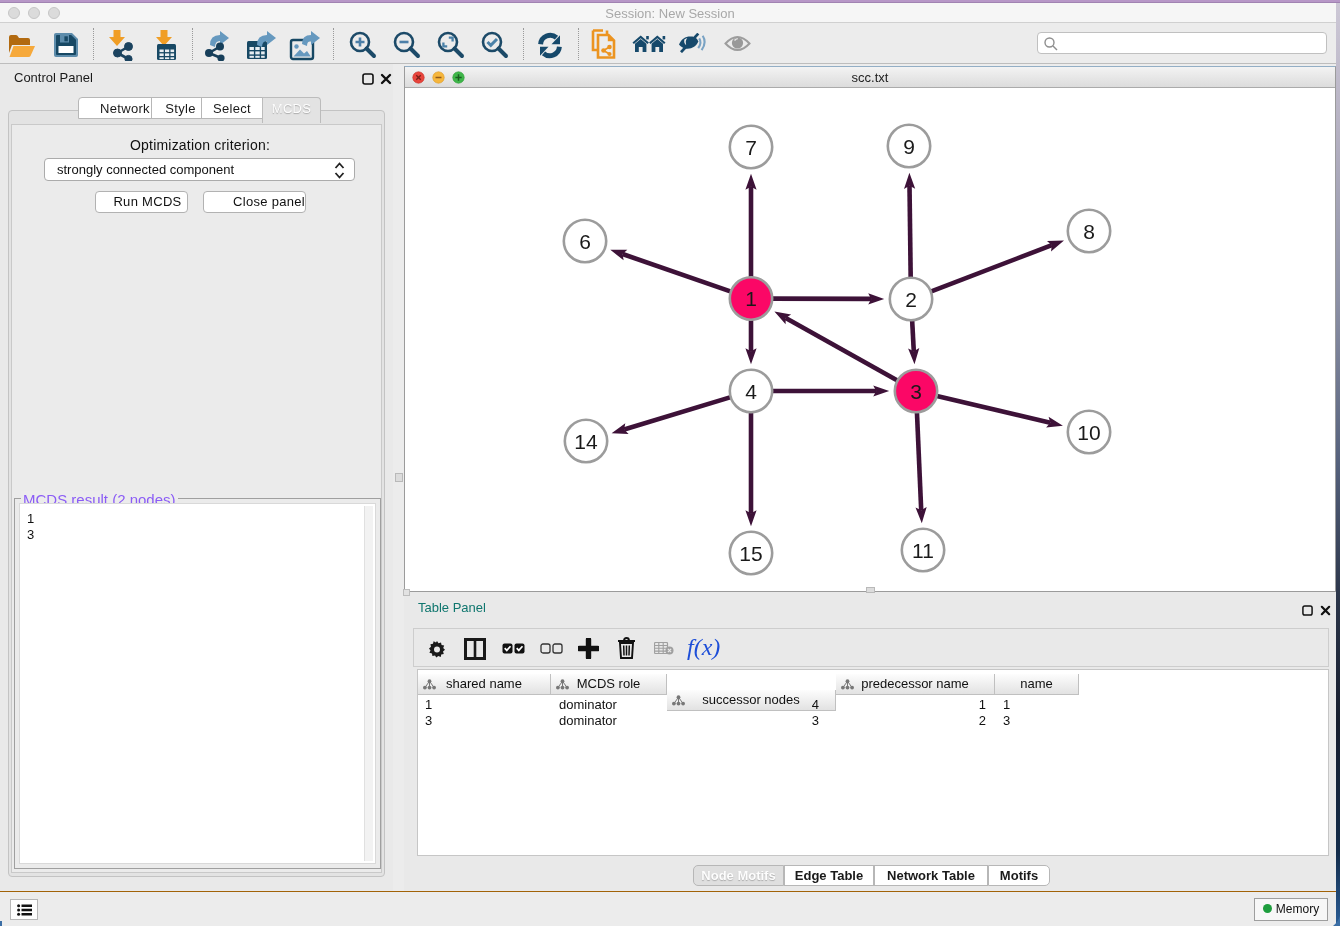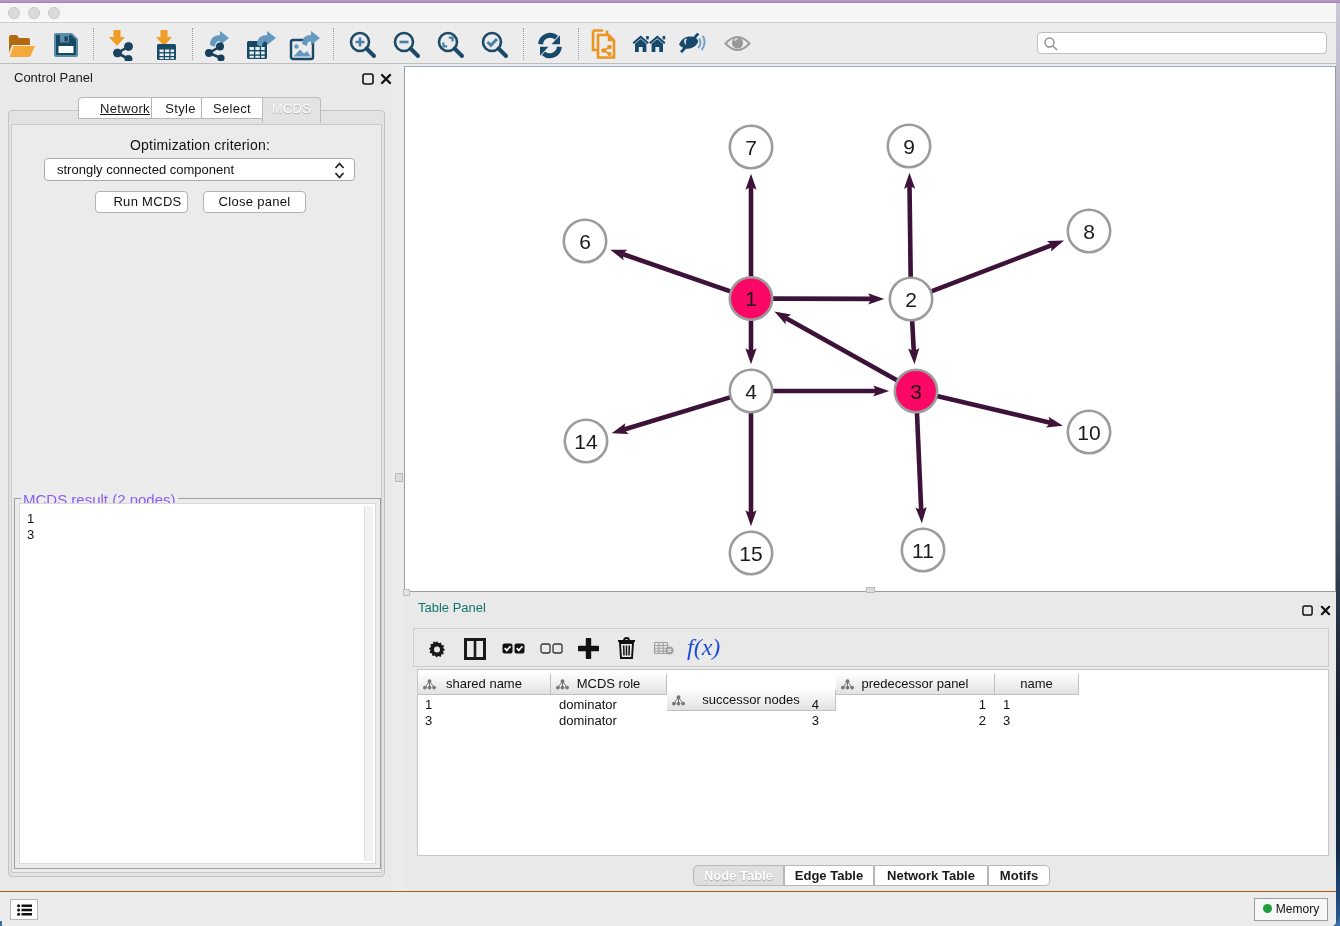--- a/index.html
+++ b/index.html
@@ -44,20 +44,21 @@
 #statusbar { position:absolute; left:0; top:891px; width:1340px; height:35px; background:#ececec; border-top:1px solid #a16207; }
 </style>
 </head>
 <body>
 <div style="position:absolute;left:0;top:0;width:1340px;height:2px;background:#b797c7;"></div>
 <div style="position:absolute;left:0;top:2px;width:1340px;height:1px;background:#a183b2;"></div>
 <div id="titlebar">
   <div class="tl" style="left:8px;"></div>
   <div class="tl" style="left:28px;"></div>
   <div class="tl" style="left:48px;"></div>
+  <div id="title-text">Session: New Session</div>
 </div>
 <div id="toolbar">
   <div class="tsep" style="left:93px;"></div>
   <div class="tsep" style="left:192px;"></div>
   <div class="tsep" style="left:333px;"></div>
   <div class="tsep" style="left:523px;"></div>
   <div class="tsep" style="left:578px;"></div>
 
   <svg class="ticon" style="left:8px; top:9px;" width="28" height="26" viewBox="0 0 28 26">
     <path d="M1 4 Q1 2 3 2 L8 2 Q9.5 2 10 3.5 L11 5 L20 5 Q22 5 22 7 L22 12 L4 12 L1 20 Z" fill="#b26a10"></path>
@@ -211,41 +212,56 @@
   <div id="cp-title">Control Panel</div>
   <svg class="winbtn" style="left:362px; top:9px;" width="12" height="12" viewBox="0 0 12 12">
       <rect x="1" y="1" width="10" height="10" rx="2" fill="none" stroke="#111" stroke-width="1.6"></rect>
     </svg>
   <svg class="winbtn" style="left:380px; top:9px;" width="12" height="12" viewBox="0 0 12 12">
       <path d="M2 2 L10 10 M10 2 L2 10" stroke="#111" stroke-width="2.4" stroke-linecap="round"></path>
     </svg>
   <div id="cp-inner"></div>
   <div id="cp-sub"></div>
   <div id="cp-tabs">
-    <div class="tab" style="left:0px; width:94px; border-radius:4px 0 0 0;text-decoration:underline;">Network</div>
+    <div class="tab" style="left:0px; width:94px; border-radius:4px 0 0 0;">Network</div>
     <div class="tab" style="left:73px; width:51px;padding-left:8px;">Style</div>
     <div class="tab" style="left:123px; width:62px;">Select</div>
     <div class="tab tabsel" style="left:184px; width:59px; height:26px; border-radius:0 4px 0 0; background:#e3e3e3; border-color:#bcbcbc; border-bottom:none; color:#fdfdfd; text-shadow:0 1px 1px #aaa;">MCDS</div>
   </div>
   <div id="opt-label">Optimization criterion:</div>
   <div id="dropdown">strongly connected component
     <svg style="position:absolute; right:9px; top:3px;" width="11" height="17" viewBox="0 0 11 17">
         <path d="M1.5 6 L5.5 1.5 L9.5 6 M1.5 11 L5.5 15.5 L9.5 11" stroke="#222" stroke-width="1.8" fill="none"></path>
       </svg>
   </div>
   <div class="btn" style="left:95px; width:93px;padding-left:12px;">Run MCDS</div>
-  <div class="btn" style="left:203px; width:103px;">Close panel</div>
+  <div class="btn" style="left:203px; width:103px;text-align:right;">Close panel</div>
   <div id="fieldset">
     <div id="fs-legend">MCDS result (2 nodes)</div>
     <div id="fs-text">1<br>3
       <div style="position:absolute; right:2px; top:2px; bottom:2px; width:9px; background:#f2f2f2; border-left:1px solid #e0e0e0;"></div>
     </div>
   </div>
 </div>
 <div id="netwin">
+  <div id="nw-titlebar">
+    <svg class="nwbtn" style="left:7px;" width="14" height="14" viewBox="0 0 14 14">
+        <circle cx="7" cy="7" r="6.2" fill="#e8443c" stroke="#c93a31" stroke-width="0.8"></circle>
+        <path d="M4.6 4.6 L9.4 9.4 M9.4 4.6 L4.6 9.4" stroke="#791f18" stroke-width="1.5"></path>
+      </svg>
+    <svg class="nwbtn" style="left:27px;" width="14" height="14" viewBox="0 0 14 14">
+        <circle cx="7" cy="7" r="6.2" fill="#f6b63c" stroke="#dfa032" stroke-width="0.8"></circle>
+        <path d="M3.8 7 L10.2 7" stroke="#90591b" stroke-width="1.6"></path>
+      </svg>
+    <svg class="nwbtn" style="left:47px;" width="14" height="14" viewBox="0 0 14 14">
+        <circle cx="7" cy="7" r="6.2" fill="#3fb64a" stroke="#36a340" stroke-width="0.8"></circle>
+        <path d="M7 3.6 L7 10.4 M3.6 7 L10.4 7" stroke="#1a5d20" stroke-width="1.6"></path>
+      </svg>
+    <div id="nw-title">scc.txt</div>
+  </div>
   <svg id="graph" width="930" height="503" style="position:absolute; left:0; top:22px;">
 <path d="M346.0 189.2 L346.0 97.8" stroke="#3d1238" stroke-width="4.6" fill="none"></path>
 <path d="M346.0 84.8 L351.6 100.8 L346.0 97.8 L340.4 100.8 Z" fill="#3d1238"></path>
 <path d="M326.8 202.9 L217.6 165.0" stroke="#3d1238" stroke-width="4.6" fill="none"></path>
 <path d="M205.3 160.8 L222.3 160.7 L217.6 165.0 L218.6 171.3 Z" fill="#3d1238"></path>
 <path d="M366.3 209.6 L466.2 209.9" stroke="#3d1238" stroke-width="4.6" fill="none"></path>
 <path d="M479.2 209.9 L463.2 215.5 L466.2 209.9 L463.2 204.3 Z" fill="#3d1238"></path>
 <path d="M346.0 229.8 L346.0 262.2" stroke="#3d1238" stroke-width="4.6" fill="none"></path>
 <path d="M346.0 275.2 L340.4 259.2 L346.0 262.2 L351.6 259.2 Z" fill="#3d1238"></path>
 <path d="M493.3 292.1 L380.7 229.0" stroke="#3d1238" stroke-width="4.6" fill="none"></path>
@@ -364,35 +380,35 @@
           <circle cx="6.5" cy="8.6" r="1.9" fill="#777"></circle>
           <circle cx="11.1" cy="8.6" r="1.9" fill="#777"></circle>
           <path d="M6.5 2.2 L1.9 8.6 M6.5 2.2 L6.5 8.6 M6.5 2.2 L11.1 8.6" stroke="#777" stroke-width="1"></path>
         </svg><span>successor nodes</span></div>
     <div class="th" style="left:418px; width:159px;"><svg class="thicon" width="13" height="11" viewBox="0 0 13 11">
           <circle cx="6.5" cy="2.2" r="1.9" fill="#777"></circle>
           <circle cx="1.9" cy="8.6" r="1.9" fill="#777"></circle>
           <circle cx="6.5" cy="8.6" r="1.9" fill="#777"></circle>
           <circle cx="11.1" cy="8.6" r="1.9" fill="#777"></circle>
           <path d="M6.5 2.2 L1.9 8.6 M6.5 2.2 L6.5 8.6 M6.5 2.2 L11.1 8.6" stroke="#777" stroke-width="1"></path>
-        </svg><span>predecessor panel</span></div>
+        </svg><span>predecessor name</span></div>
     <div class="th" style="left:577px; width:84px;"><span>name</span></div>
     <div class="td" style="left:7px; top:27px;">1</div>
     <div class="td" style="left:141px; top:27px;">dominator</div>
     <div class="td" style="left:249px; width:152px; top:27px; text-align:right;">4</div>
     <div class="td" style="left:418px; width:150px; top:27px; text-align:right;">1</div>
     <div class="td" style="left:585px; top:27px;">1</div>
     <div class="td" style="left:7px; top:43px;">3</div>
     <div class="td" style="left:141px; top:43px;">dominator</div>
     <div class="td" style="left:249px; width:152px; top:43px; text-align:right;">3</div>
     <div class="td" style="left:418px; width:150px; top:43px; text-align:right;">2</div>
     <div class="td" style="left:585px; top:43px;">3</div>
   </div>
   <div id="tp-tabs">
-    <div class="btab" style="left:289px; width:91px; border-radius:5px 0 0 5px; background:#dfdfdf; color:#fdfdfd; text-shadow:0 1px 1px #aaa;">Node Table</div>
+    <div class="btab" style="left:289px; width:91px; border-radius:5px 0 0 5px; background:#dfdfdf; color:#fdfdfd; text-shadow:0 1px 1px #aaa;">Node Motifs</div>
     <div class="btab" style="left:380px; width:90px;">Edge Table</div>
     <div class="btab" style="left:470px; width:114px;">Network Table</div>
     <div class="btab" style="left:584px; width:62px; border-radius:0 5px 5px 0;">Motifs</div>
   </div>
 </div>
 <div style="position:absolute; left:395px; top:473px; width:8px; height:9px; background:#dcdcdc; border:1px solid #b9b9b9;"></div>
 <div style="position:absolute; left:866px; top:587px; width:9px; height:6px; background:#dcdcdc; border:1px solid #b9b9b9;"></div>
 <div style="position:absolute; left:403px; top:589px; width:7px; height:7px; background:#e2e2e2; border:1px solid #bdbdbd;"></div>
 <svg style="position:absolute; left:1333px; top:916px; z-index:51;" width="7" height="10" viewBox="0 0 7 10">
     <path d="M7 0 L7 10 L0 10 Q5 6 7 0 Z" fill="#3b6ea5"></path>

